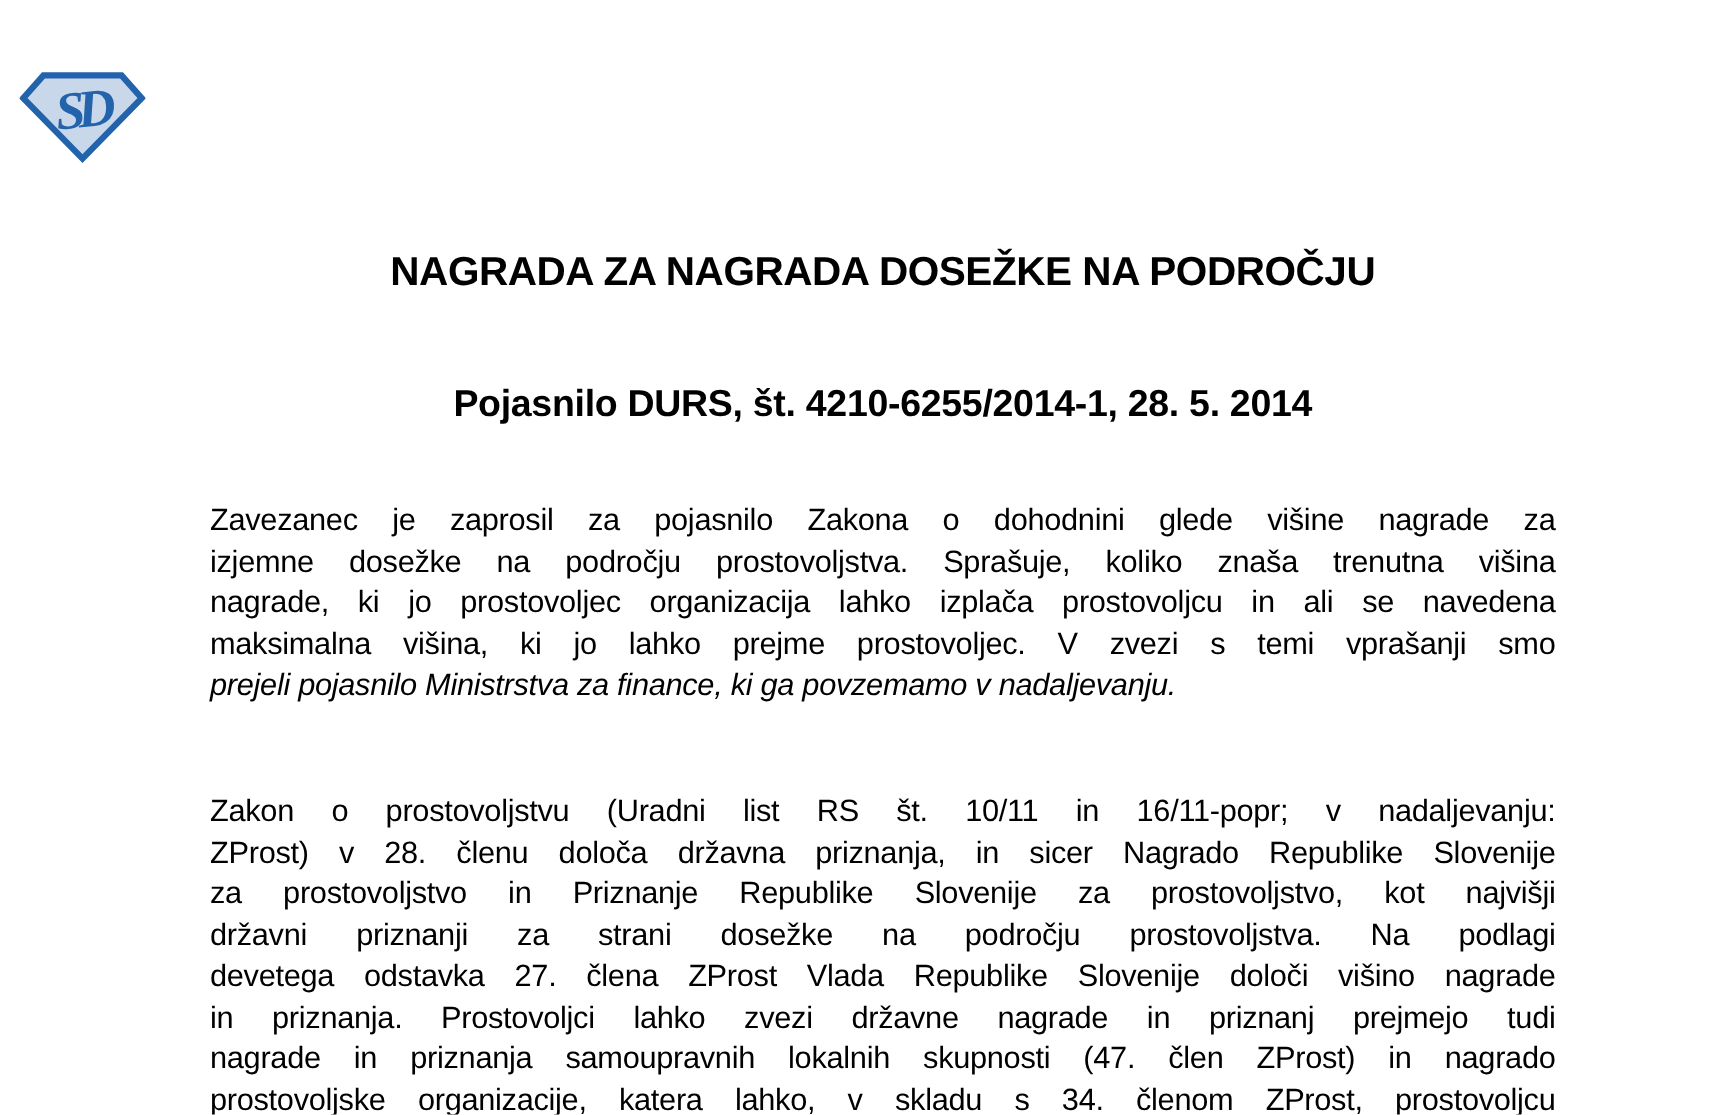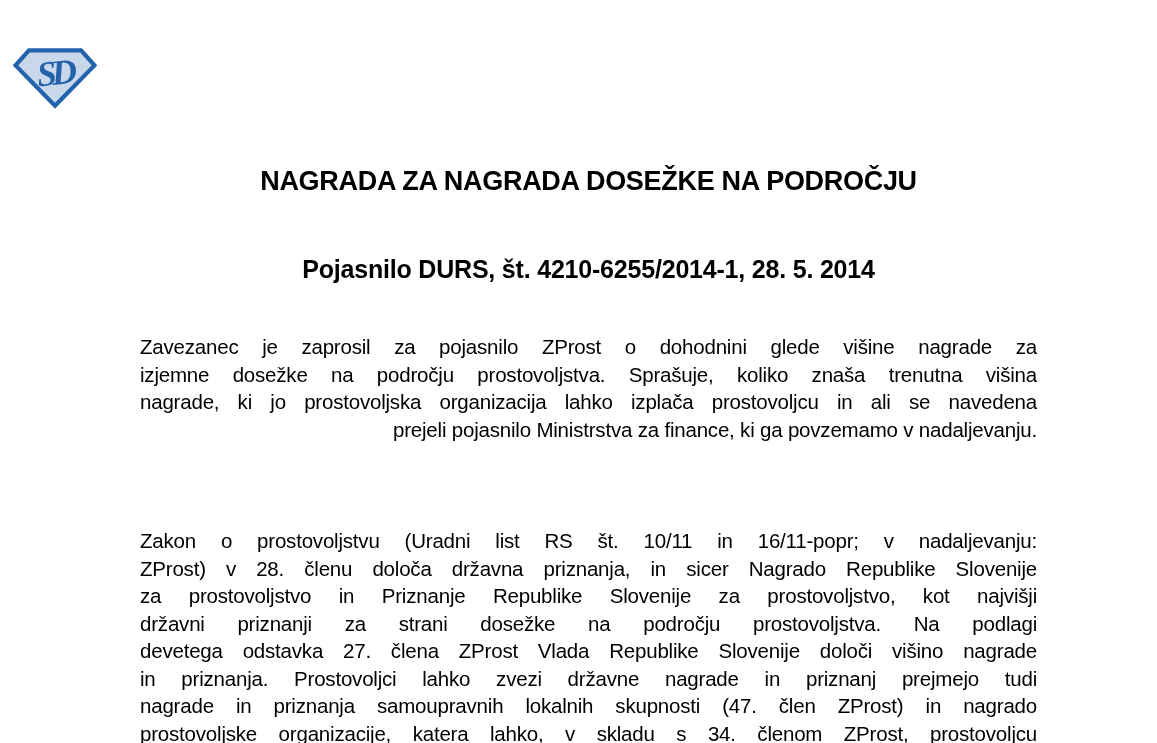--- a/index.html
+++ b/index.html
@@ -52,44 +52,46 @@
   }
   .para-1 { top: 333px; }
   .para-2 { top: 527px; }
   .jline {
     text-align: justify;
     text-align-last: justify;
     height: 27.5px;
     white-space: normal;
   }
   .lline {
-    text-align: right;
+    text-align: left;
     height: 27.5px;
+    font-style: italic;
   }
 </style>
 </head>
 <body>
 
 <div class="logo">
   <svg viewBox="0 0 100 72">
     <polygon points="19,3 81,3 97,21 50,69 3,21" fill="#c9d7ea" stroke="#2263ac" stroke-width="5" stroke-linejoin="miter"></polygon>
     <text x="50" y="44" text-anchor="middle" font-family="Liberation Serif, serif" font-size="42" font-style="italic" font-weight="bold" fill="#2263ac" letter-spacing="-6" transform="rotate(-6 50 36)">SD</text>
   </svg>
 </div>
 
 <div class="doc-title">
   <div>NAGRADA ZA NAGRADA DOSEŽKE NA PODROČJU</div>
 </div>
 
 <div class="doc-reference">Pojasnilo DURS, št. 4210-6255/2014-1, 28. 5. 2014</div>
 
 <div class="para para-1">
-  <div class="jline">Zavezanec je zaprosil za pojasnilo ZProst o dohodnini glede višine nagrade za</div>
+  <div class="jline">Zavezanec je zaprosil za pojasnilo Zakona o dohodnini glede višine nagrade za</div>
   <div class="jline">izjemne dosežke na področju prostovoljstva. Sprašuje, koliko znaša trenutna višina</div>
-  <div class="jline">nagrade, ki jo prostovoljska organizacija lahko izplača prostovoljcu in ali se navedena</div>
+  <div class="jline">nagrade, ki jo prostovoljec organizacija lahko izplača prostovoljcu in ali se navedena</div>
+  <div class="jline">maksimalna višina, ki jo lahko prejme prostovoljec. V zvezi s temi vprašanji smo</div>
   <div class="lline">prejeli pojasnilo Ministrstva za finance, ki ga povzemamo v nadaljevanju.</div>
 </div>
 
 <div class="para para-2">
   <div class="jline">Zakon o prostovoljstvu (Uradni list RS št. 10/11 in 16/11-popr; v nadaljevanju:</div>
   <div class="jline">ZProst) v 28. členu določa državna priznanja, in sicer Nagrado Republike Slovenije</div>
   <div class="jline">za prostovoljstvo in Priznanje Republike Slovenije za prostovoljstvo, kot najvišji</div>
   <div class="jline">državni priznanji za strani dosežke na področju prostovoljstva. Na podlagi</div>
   <div class="jline">devetega odstavka 27. člena ZProst Vlada Republike Slovenije določi višino nagrade</div>
   <div class="jline">in priznanja. Prostovoljci lahko zvezi državne nagrade in priznanj prejmejo tudi</div>

